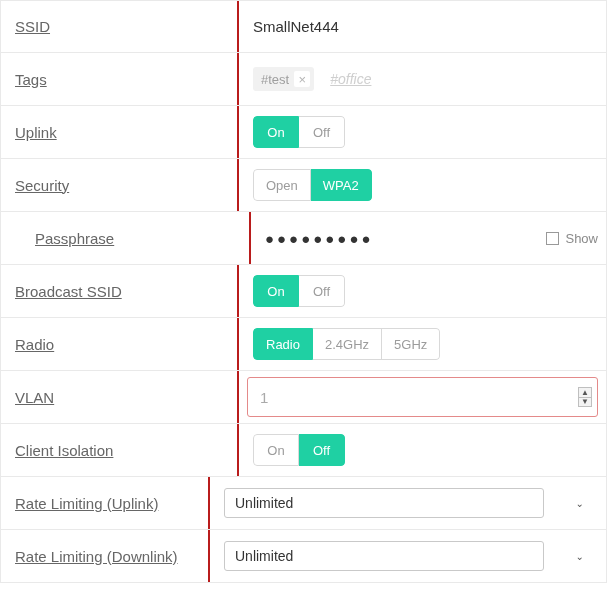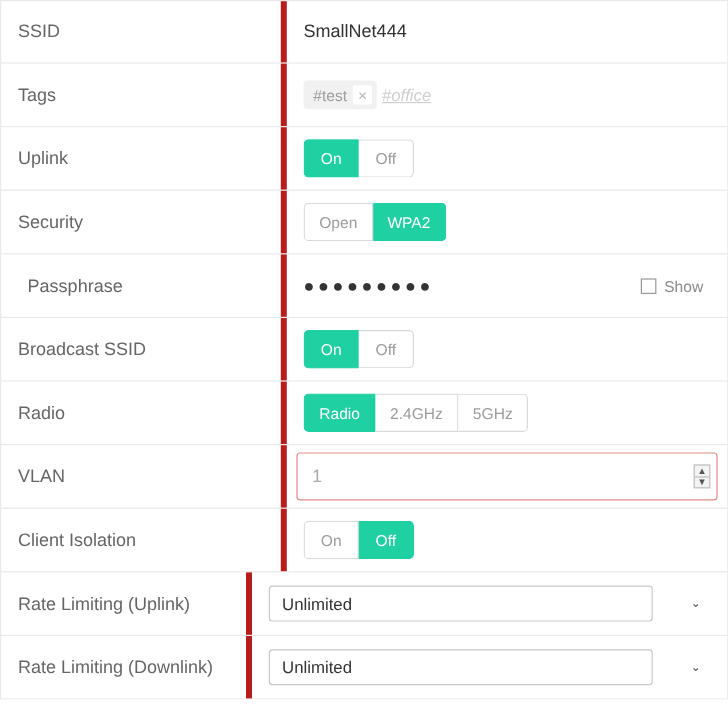--- a/index.html
+++ b/index.html
@@ -10,45 +10,46 @@
     background: #fff;
     width: 607px;
   }
   .form-table { width: 100%; border-collapse: collapse; }
   .row { display: flex; border: 1px solid #e9e9e9; border-top: none; min-height: 53px; }
   .row:first-child { border-top: 1px solid #e9e9e9; }
   .label-cell {
     width: 238px;
     padding: 16px 14px;
     color: #666;
-    border-right: 5px solid #b91c1c;
+    border-right: 2px solid #b91c1c;
     display: flex;
     align-items: center;
     font-size: 15px;
-  }
-  .label-indent { padding-left: 22px; }
+    text-decoration: underline;
+  }
+  .label-indent { padding-left: 22px; margin-left: 12px; }
   .value-cell {
     flex: 1;
     padding: 10px 14px;
     display: flex;
     align-items: center;
     position: relative;
   }
   .plain-value { color: #333; padding: 4px 0; font-size: 15px; }
 
   
   .tag-chip {
     background: #f1f1f1;
     color: #9e9e9e;
     border-radius: 3px;
     padding: 4px 4px 4px 8px;
     display: inline-flex;
     align-items: center;
     font-size: 13px;
-    margin-right: 4px;
+    margin-right: 16px;
   }
   .tag-x {
     margin-left: 5px;
     font-size: 13px;
     color: #b5b5b5;
     background: #fff;
     width: 16px; height: 16px;
     border-radius: 2px;
     display: inline-flex; align-items: center; justify-content: center;
     cursor: pointer;
@@ -77,21 +78,21 @@
     color: #fff;
   }
   .btn-group.outlined .seg.active {
     
   }
 
   
   .dots { letter-spacing: 3px; color: #333; font-size: 15px; }
   .show-wrap {
     position: absolute;
-    right: 20px;
+    right: 8px;
     display: inline-flex; align-items: center;
     color: #8a8a8a;
     font-size: 13px;
   }
   .chk {
     width: 13px; height: 13px;
     border: 1px solid #999;
     margin-right: 6px;
     display: inline-block;
   }

